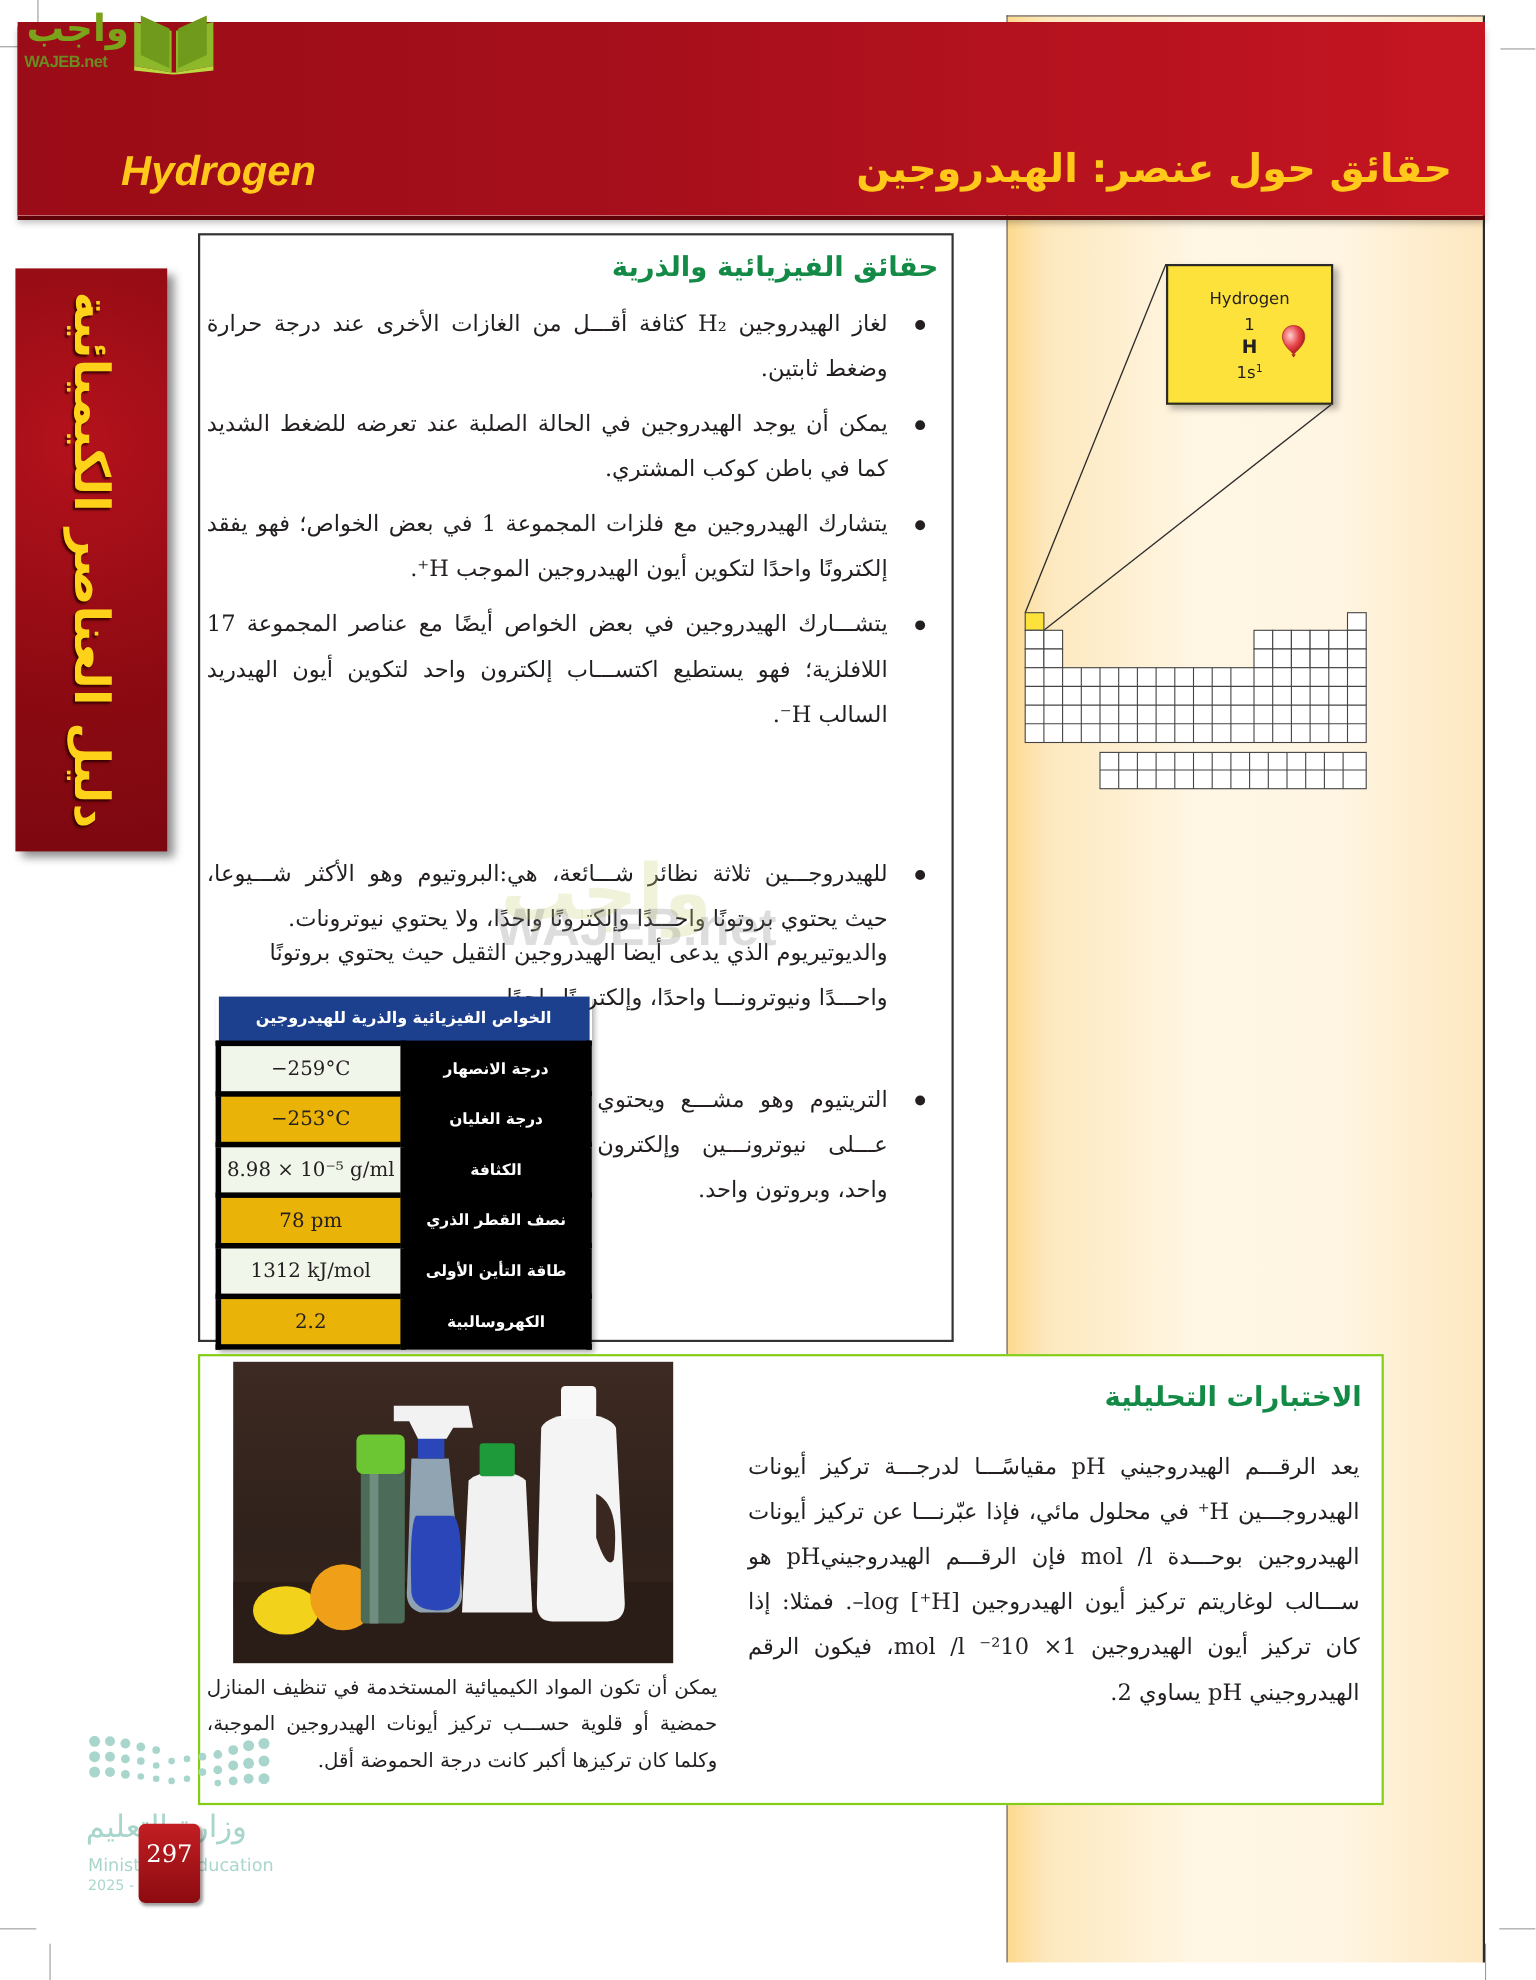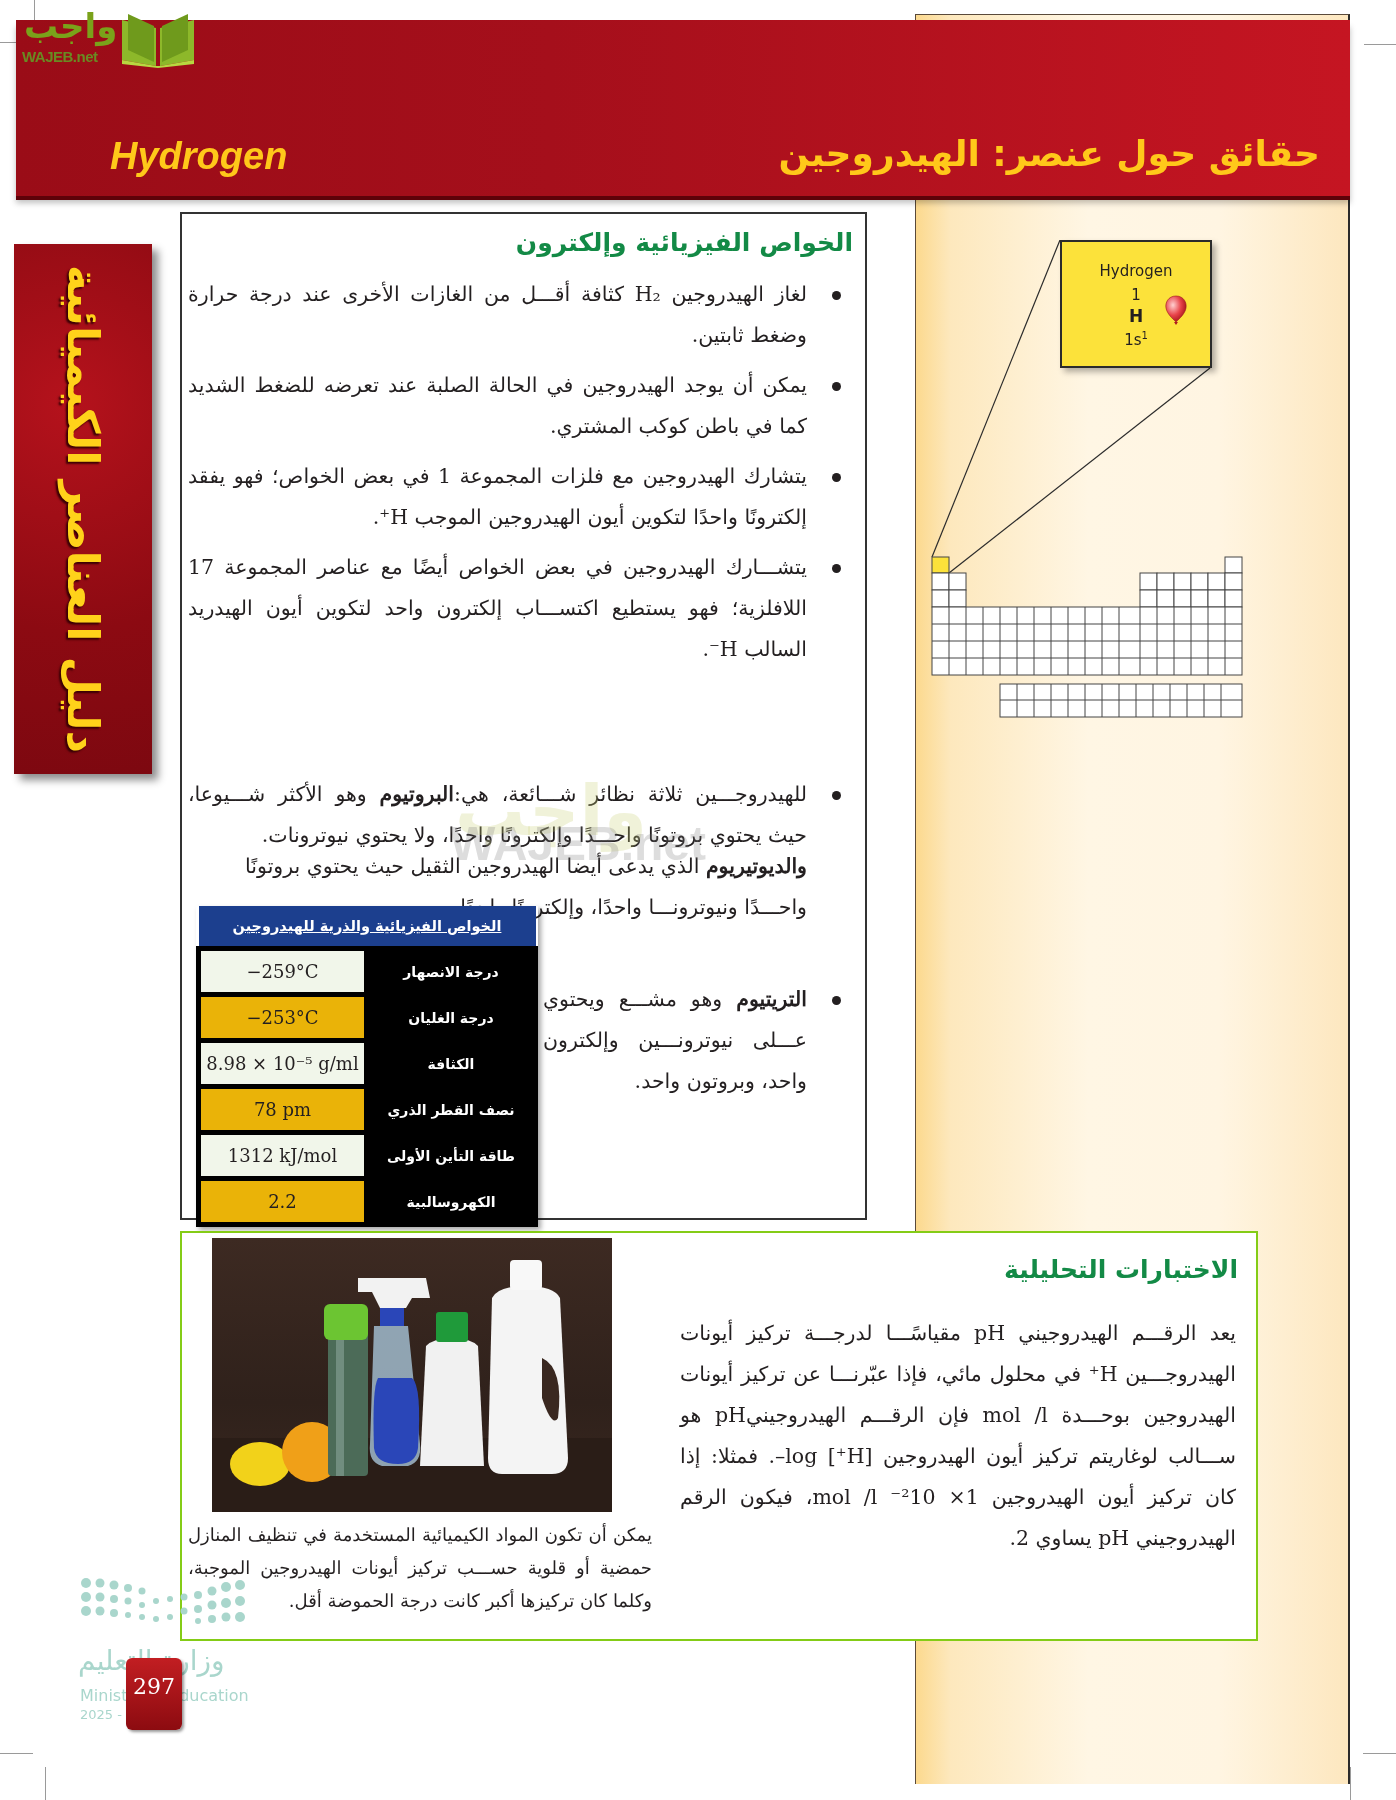--- a/index.html
+++ b/index.html
@@ -70,31 +70,31 @@
   }
   .bullets { position: absolute; direction: rtl; list-style: none; margin: 0; padding: 0; }
   .bullets li {
     position: relative; padding-right: 46px; font-size: 20.5px; line-height: 41px;
     text-align: justify; margin-bottom: 9px;
   }
   .bullets li .dot {
     position: absolute; right: 12px; top: 17px; width: 9px; height: 9px; border-radius: 50%;
     background: #231f20;
   }
-  .bullets b { font-weight: bold; }
+  .bullets b { font-weight: normal; }
 
   
   .props-table {
     left: 196px; top: 906px; width: 342px; border-collapse: collapse;
     box-shadow: 3px 3px 5px rgba(0,0,0,0.35); direction: rtl;
     font-family: "DejaVu Sans", sans-serif;
   }
   .props-table th {
     background: #1c3f8e; color: #fff; font-size: 14.5px; font-weight: bold;
-    height: 40px; padding: 0 20px; text-align: center; text-decoration: underline;
+    height: 40px; padding: 0 20px; text-align: center;
   }
   .props-table td { height: 39px; border: 5px solid #000000; text-align: center; }
   .props-table td.lbl {
     background: #000000; color: #fff; font-weight: bold; font-size: 14px; width: 162px;
   }
   .props-table td.val {
     font-family: "DejaVu Serif", serif; font-size: 18px; color: #231f20; background: #eab308;
     direction: ltr;
   }
   .props-table tr:nth-child(odd) td.val { background: #f1f6ea; }
@@ -182,21 +182,21 @@
     <path d="M70 4 L44 16 L44 52 L70 40 Z" fill="#6f9a1c"></path>
     <path d="M4 50 L38 56 L42 56 L76 50 L76 54 L40 58 L4 54 Z" fill="#b8d840"></path>
   </svg>
 </div>
 
 <div class="abs side-tab">
   <div class="side-tab-text">دليل العناصر الكيميائية</div>
 </div>
 
 <div class="abs props-box">
-  <div class="abs section-title" style="right:12px;top:14px;">الخواص الفيزيائية وإلكترون</div>
+  <div class="abs section-title" style="right:12px;top:14px;">حقائق الفيزيائية والذرية</div>
 
   <ul class="bullets" style="right:12px;top:60px;width:665px;">
     <li><span class="dot"></span><span>لغاز الهيدروجين H₂ كثافة أقـــل من الغازات الأخرى عند درجة حرارة وضغط ثابتين.</span></li>
     <li><span class="dot"></span><span>يمكن أن يوجد الهيدروجين في الحالة الصلبة عند تعرضه للضغط الشديد كما في باطن كوكب المشتري.</span></li>
     <li><span class="dot"></span><span>يتشارك الهيدروجين مع فلزات المجموعة 1 في بعض الخواص؛ فهو يفقد إلكترونًا واحدًا لتكوين أيون الهيدروجين الموجب H⁺.</span></li>
     <li><span class="dot"></span><span>يتشـــارك الهيدروجين في بعض الخواص أيضًا مع عناصر المجموعة 17 اللافلزية؛ فهو يستطيع اكتســـاب إلكترون واحد لتكوين أيون الهيدريد السالب H⁻.</span></li>
   </ul>
 
   <ul class="bullets" style="right:12px;top:560px;width:665px;">
     <li><span class="dot"></span><span>للهيدروجـــين ثلاثة نظائر شـــائعة، هي:</span><b>البروتيوم</b><span> وهو الأكثر شـــيوعا، حيث يحتوي بروتونًا واحـــدًا وإلكترونًا واحدًا، ولا يحتوي نيوترونات.</span></li>

